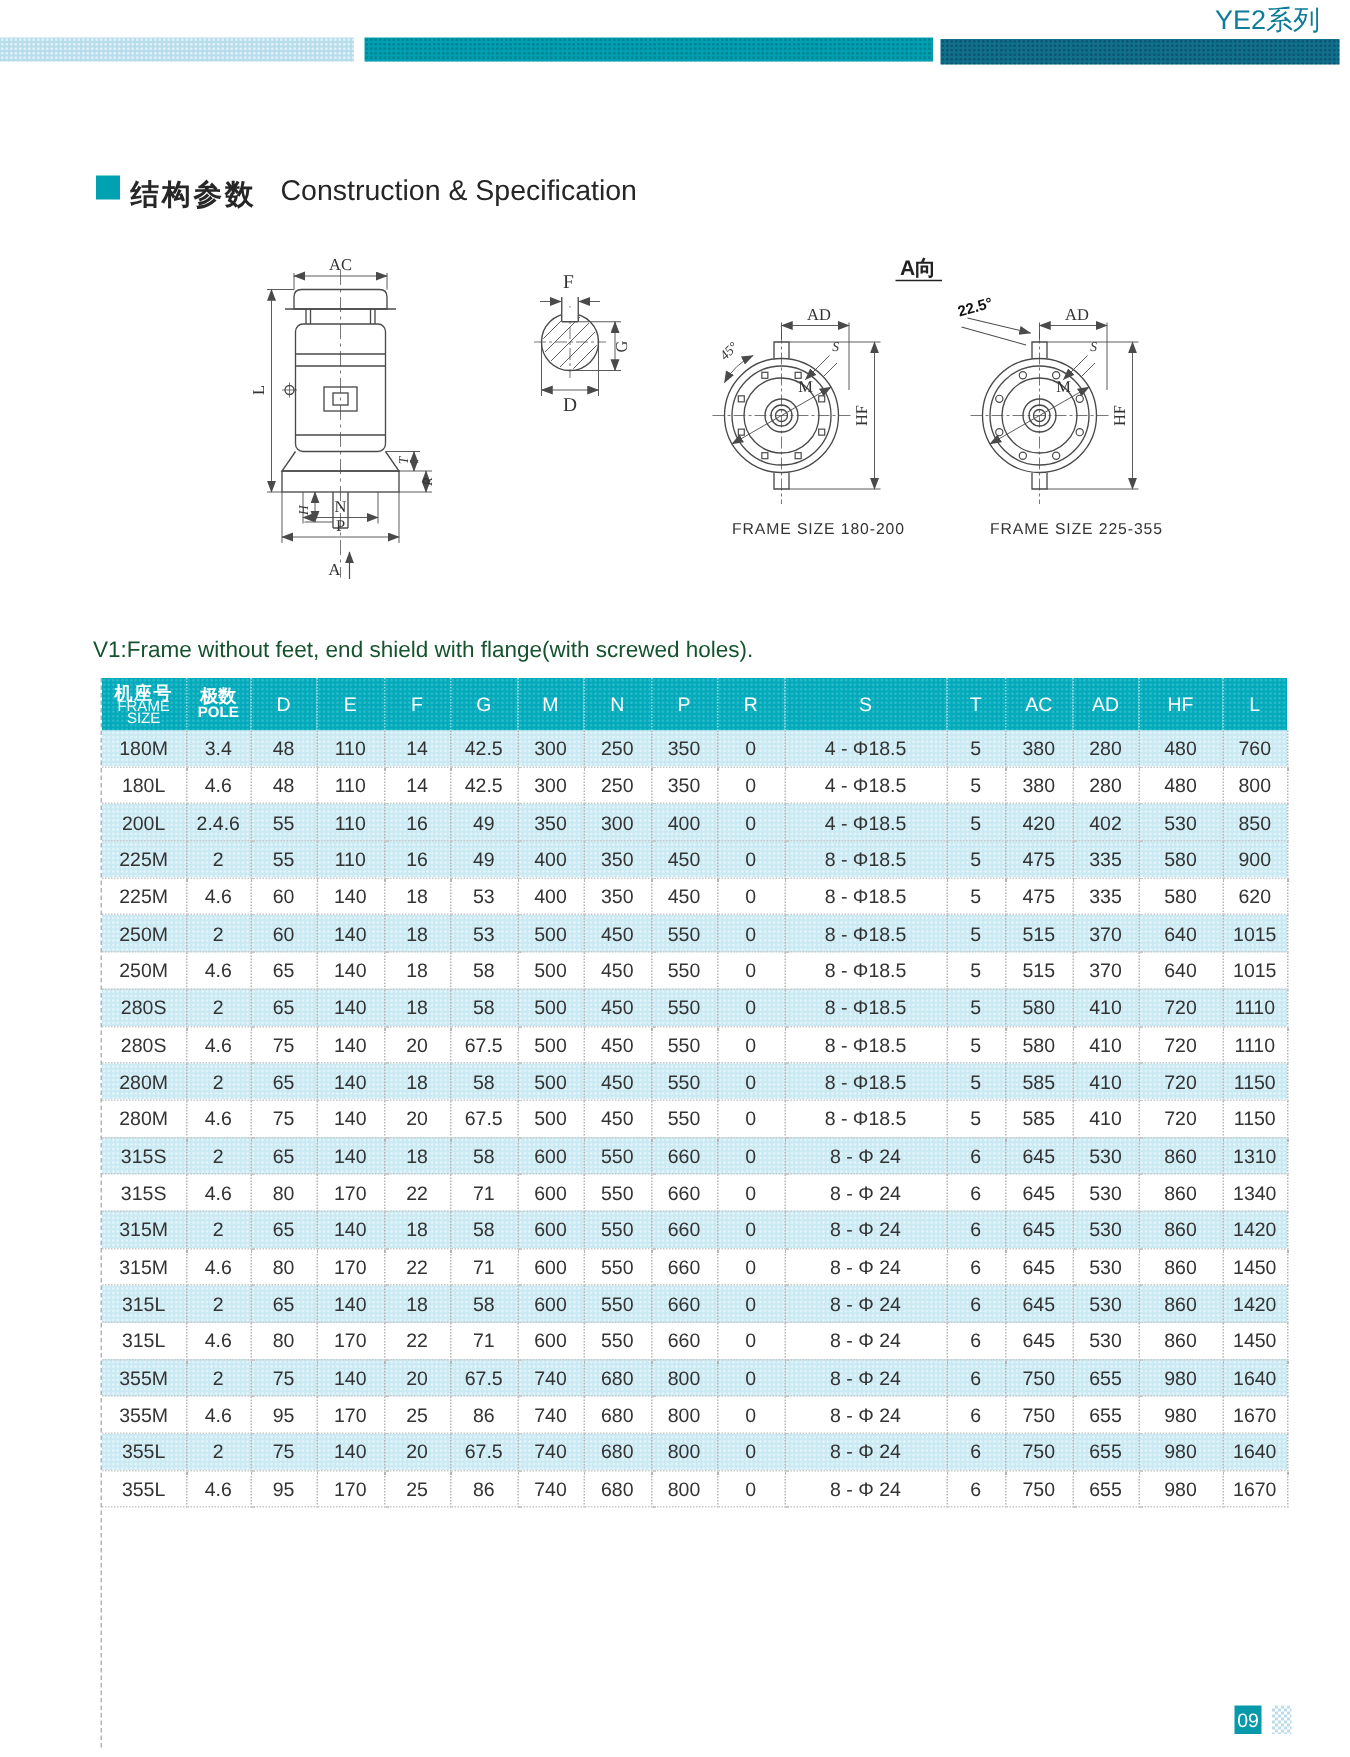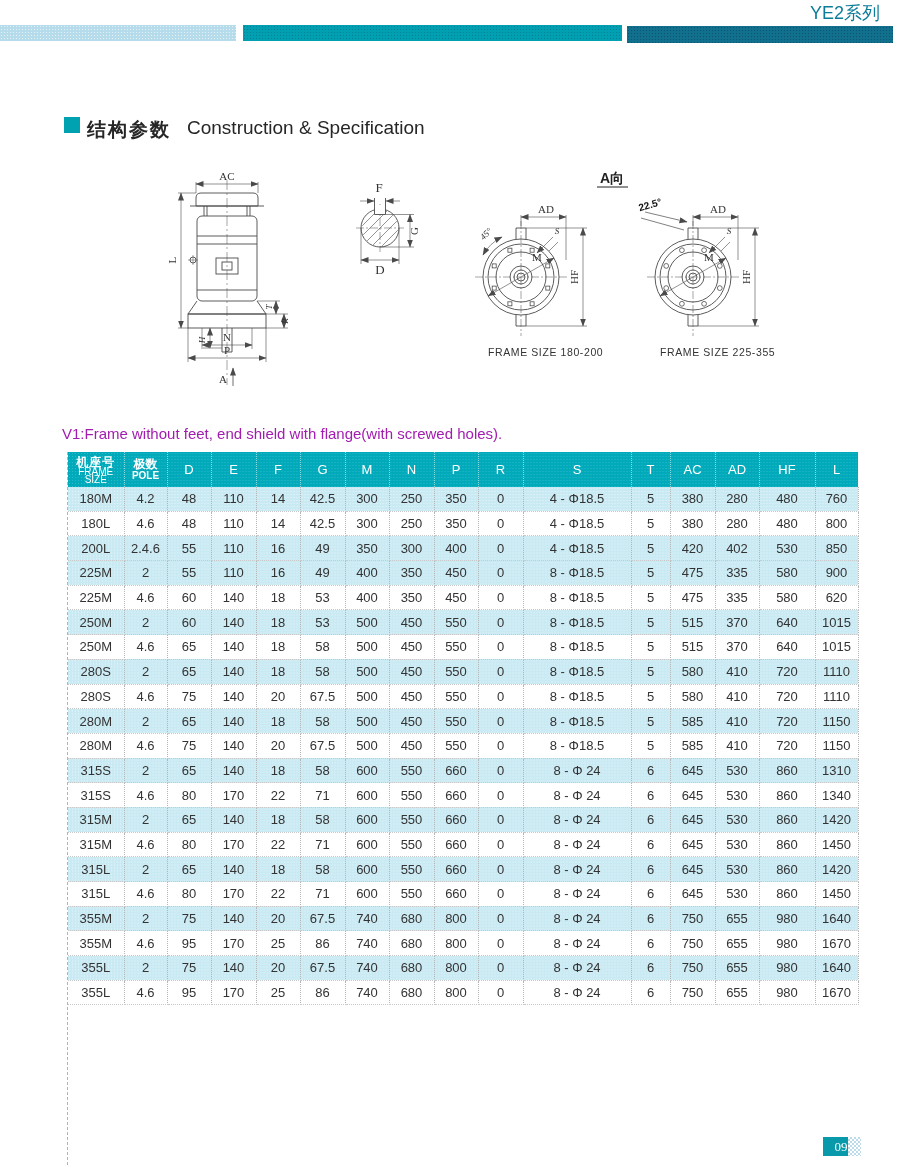--- a/index.html
+++ b/index.html
@@ -21,38 +21,38 @@
   .section-heading .en{margin-left:16px;}
   
   .drawings{position:absolute;left:0;top:160px;}
   .dim-label{font-family:"Liberation Serif",serif;font-size:11px;fill:#333;}
   .dim-label-s{font-family:"Liberation Serif",serif;font-size:9px;fill:#333;font-style:italic;}
   .big-label{font-family:"Liberation Serif",serif;font-size:13px;fill:#333;}
   .cap{font-family:"Liberation Sans",sans-serif;font-size:10.5px;fill:#333;letter-spacing:.6px;}
   .view-label{font-family:"Liberation Sans",sans-serif;font-size:14px;font-weight:bold;fill:#222;}
   .angle-bold{font-family:"Liberation Sans",sans-serif;font-size:10px;font-weight:bold;fill:#111;}
   
-  .note{position:absolute;left:62px;top:425px;font-size:15px;color:#a21caf;}
+  .note{position:absolute;left:62px;top:425px;font-size:15px;color:#14532d;}
   
   table.spec{position:absolute;left:68px;top:452px;width:790px;border-collapse:collapse;table-layout:fixed;}
   .spec th{background:#00aabb;color:#fff;font-weight:normal;height:35px;font-size:13px;
            border-right:1px dotted rgba(255,255,255,.55);vertical-align:middle;padding:0;
            background-image:radial-gradient(rgba(255,255,255,.18) .7px, rgba(0,0,0,0) 1px);background-size:3px 3px;}
   .spec th .zh{font-size:12px;font-weight:bold;line-height:12px;}
   .spec th.th-frame .zh{letter-spacing:1px;}
   .spec th.th-frame .en{font-size:10px;line-height:8px;font-weight:normal;}
   .spec th.th-pole .en{font-size:10px;line-height:11px;font-weight:bold;}
   .spec td{height:23.7px;text-align:center;font-size:13px;color:#333;background:#fff;
            border-right:1px dotted #b5b5b5;border-bottom:1px dotted #c9c9c9;padding:0;}
   .spec tr.alt td{background:#c9e9f3;
            background-image:radial-gradient(rgba(255,255,255,.5) .7px, rgba(0,0,0,0) 1px);background-size:3px 3px;}
   .table-left-line{position:absolute;left:67px;top:452px;width:0;height:713px;border-left:1px dashed #b3b3b3;}
   
-  .page-num{position:absolute;left:823px;top:1137px;width:36px;height:19px;background:#089aab;color:#fff;
-            font-size:13px;display:flex;align-items:center;justify-content:center;font-family:Liberation Serif, serif;}
+  .page-num{position:absolute;left:823px;top:1137px;width:18px;height:19px;background:#089aab;color:#fff;
+            font-size:13px;display:flex;align-items:center;justify-content:center;}
   .page-num-deco{position:absolute;left:848px;top:1137px;width:13px;height:19px;
             background-image:repeating-conic-gradient(#bcdce9 0% 25%, #ffffff 25% 50%);background-size:4px 4px;}
 </style>
 </head>
 <body>
 
 <div class="page">
 
   <div class="series-title">YE2系列</div>
   <div class="bar bar-light"></div>
@@ -276,21 +276,21 @@
           <th>T</th>
           <th>AC</th>
           <th>AD</th>
           <th>HF</th>
           <th>L</th>
         </tr>
     </thead>
     <tbody>
         <tr class="alt">
           <td>180M</td>
-          <td>4.2</td>
+          <td>3.4</td>
           <td>48</td>
           <td>110</td>
           <td>14</td>
           <td>42.5</td>
           <td>300</td>
           <td>250</td>
           <td>350</td>
           <td>0</td>
           <td>4 - Φ18.5</td>
           <td>5</td>

